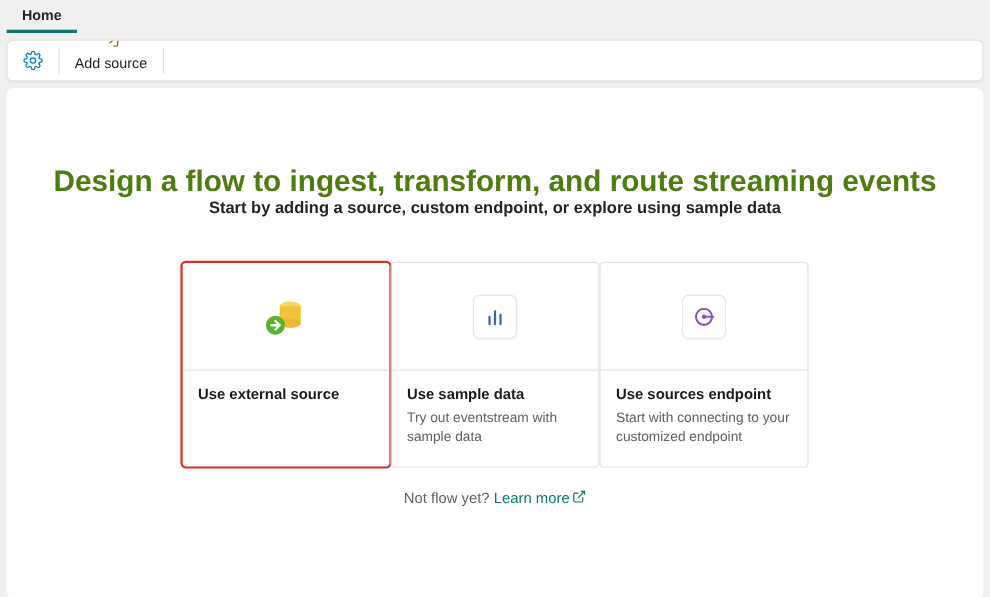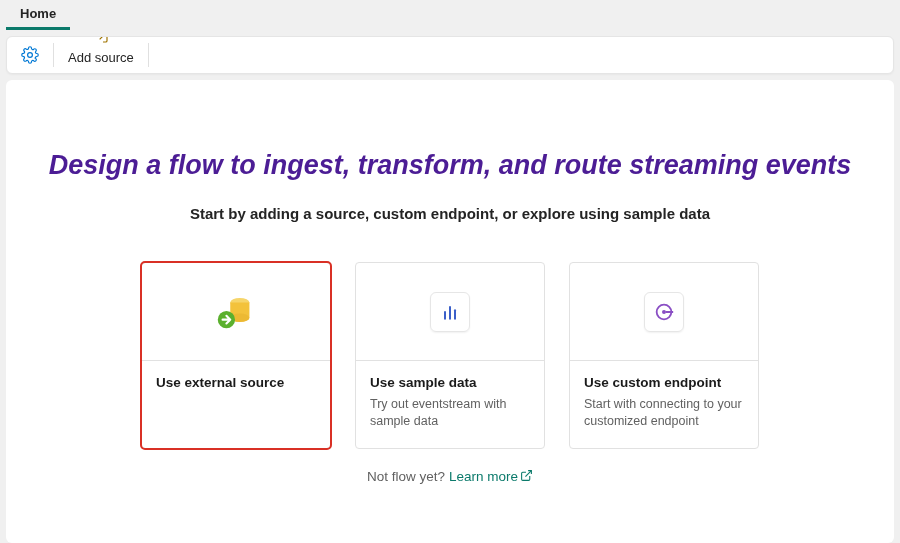--- a/index.html
+++ b/index.html
@@ -64,34 +64,31 @@
       margin: 6px;
       background: #fff;
       border-radius: 6px;
       padding: 70px 30px 30px;
       text-align: center;
       height: calc(100% - 80px);
     }
     h1 {
       font-size: 27px;
       font-weight: 600;
-      color: #4c1d95;
-      margin-bottom: 24px;
-      font-style: italic;
+      color: #4d7c0f;
     }
     .sub {
       font-size: 15px;
       color: #242424;
       margin-bottom: 40px;
       font-weight: bold;
     }
     .cards {
       display: flex;
       justify-content: center;
-      gap: 24px;
     }
     .opt {
       width: 190px;
       border: 1px solid #e1e1e1;
       border-radius: 4px;
       text-align: left;
       cursor: pointer;
       overflow: hidden;
     }
     .opt.highlight {
@@ -214,21 +211,21 @@
         <div class="opt-icon">
           <div class="iconbox">
             <svg width="22" height="22" viewBox="0 0 24 24" fill="none" stroke="#8a4fc4" stroke-width="2">
               <circle cx="12" cy="12" r="8"></circle>
               <circle cx="12" cy="12" r="2.2" fill="#8a4fc4" stroke="none"></circle>
               <line x1="14" y1="12" x2="22" y2="12"></line>
             </svg>
           </div>
         </div>
         <div class="opt-body">
-          <div class="opt-title">Use custom endpoint</div>
+          <div class="opt-title">Use sources endpoint</div>
           <div class="opt-desc">Start with connecting to your customized endpoint</div>
         </div>
       </div>
 
     </div>
 
     <div class="footer">
       <span>Not flow yet? </span><a><span>Learn more</span><svg class="ext-link" width="13" height="13" viewBox="0 0 24 24" fill="none" stroke="currentColor" stroke-width="2" style="vertical-align:-1px">
             <path d="M18 13v6a2 2 0 0 1-2 2H5a2 2 0 0 1-2-2V8a2 2 0 0 1 2-2h6"></path>
             <polyline points="15 3 21 3 21 9"></polyline>

